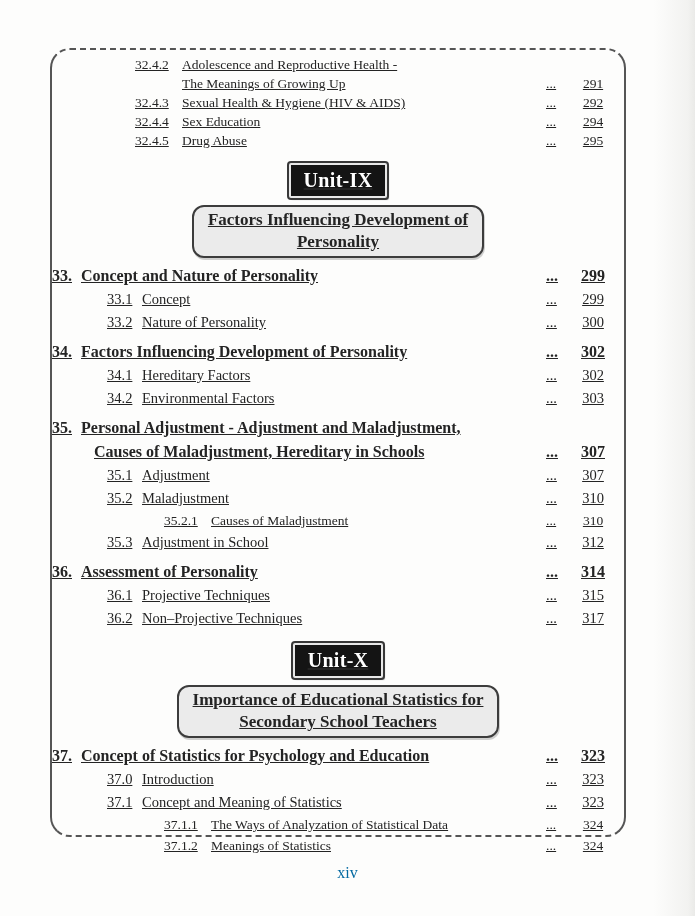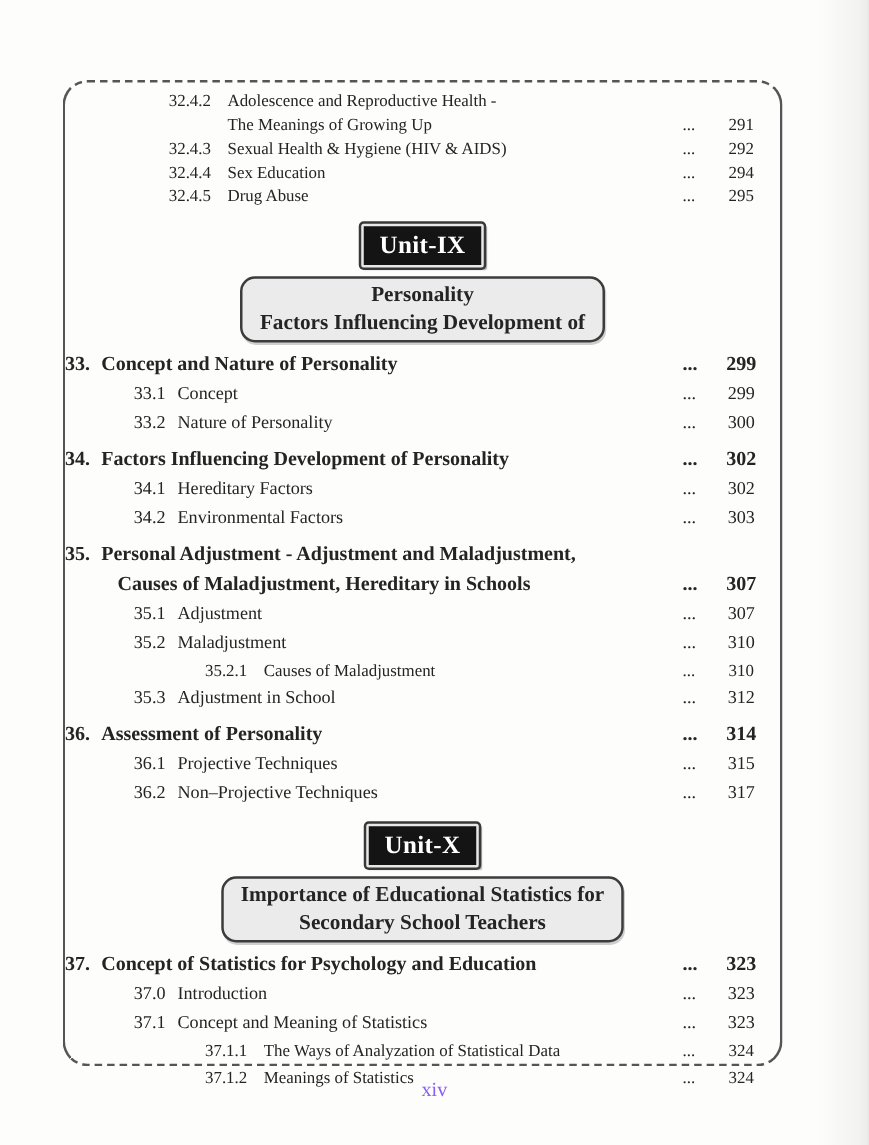--- a/index.html
+++ b/index.html
@@ -2,27 +2,28 @@
 <html><head>
 <meta charset="utf-8">
 <style>
   html,body { margin:0; padding:0; }
   body {
     width:695px; height:916px; position:relative; overflow:hidden;
     font-family:"Liberation Serif", serif; color:#242424;
     background:linear-gradient(90deg, #fdfdfc 0%, #fdfdfc 94%, #f2f2f0 99%, #eaeae8 100%);
   }
   .toc-box {
-    position:absolute; left:50px; top:64px; width:576px; height:789px;
+    position:absolute; left:50px; top:48px; width:576px; height:789px;
     box-sizing:border-box;
     border:2px solid #555;
     border-top-style:dashed; border-bottom-style:dashed;
     border-radius:20px;
     padding-top:5px;
     background:transparent;
+    text-decoration:underline;
   }
   .row { display:flex; align-items:baseline; }
   .num { flex:none; white-space:nowrap; }
   .title { flex:1; white-space:nowrap; overflow:visible; }
   .dots { flex:none; width:26px; }
   .pg { flex:none; width:42px; text-align:center; margin-right:10px; }
 
   .lvl1 { font-weight:bold; font-size:16px; line-height:24px; margin-top:6px; }
   .lvl1 .num { width:29px; }
   .lvl2 { font-size:14.5px; line-height:23px; }
@@ -45,21 +46,21 @@
   .unit-heading {
     width:fit-content; margin:0 auto; background:#ebebeb;
     border:2px solid #3c3c3c; border-radius:12px; text-align:center;
     font-weight:bold; font-size:17px; line-height:22px; padding:2px 14px 3px;
     box-shadow:1px 2px 0 rgba(120,120,120,.35);
   }
   .unit-heading div { white-space:nowrap; }
 
   .folio {
     position:absolute; left:0; right:0; top:864px; text-align:center;
-    font-size:16px; color:#8b5cf6;
+    font-size:16px; color:#0369a1;
   }
 </style>
 </head>
 <body>
 
 <div class="toc-box">
 
   <div class="row lvl3">
     <span class="num">32.4.2</span>
     <span class="title">Adolescence and Reproductive Health -</span>
@@ -86,22 +87,22 @@
     <span class="num">32.4.5</span>
     <span class="title">Drug Abuse</span>
     <span class="dots">...</span>
     <span class="pg">295</span>
   </div>
 
   <div class="unit-row">
     <div class="unit-badge">Unit-IX</div>
   </div>
   <div class="unit-heading">
+    <div>Factors Influencing Development of</div>
     <div>Personality</div>
-    <div>Factors Influencing Development of</div>
   </div>
 
   <div class="row lvl1">
     <span class="num">33.</span>
     <span class="title">Concept and Nature of Personality</span>
     <span class="dots">...</span>
     <span class="pg">299</span>
   </div>
   <div class="row lvl2">
     <span class="num">33.1</span>

